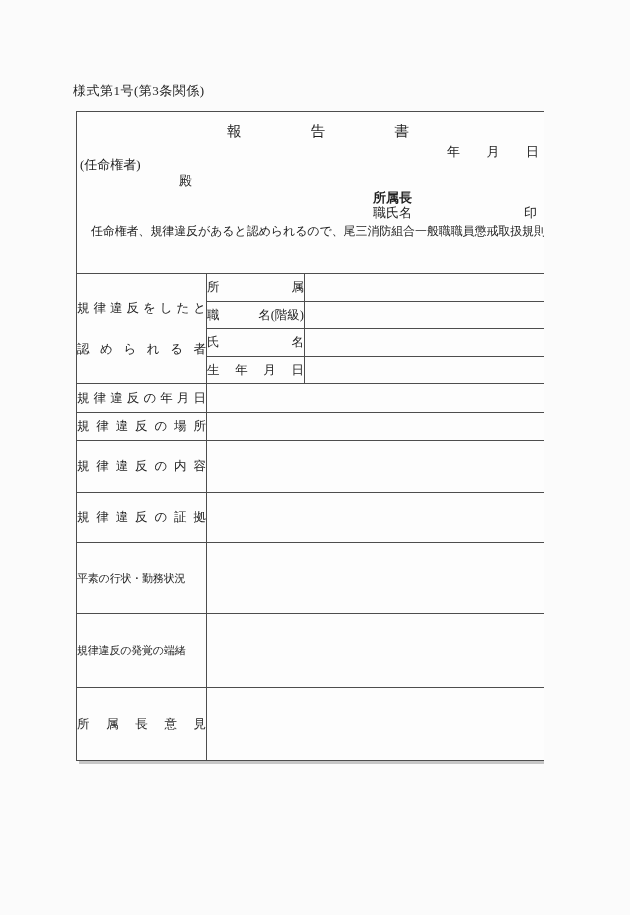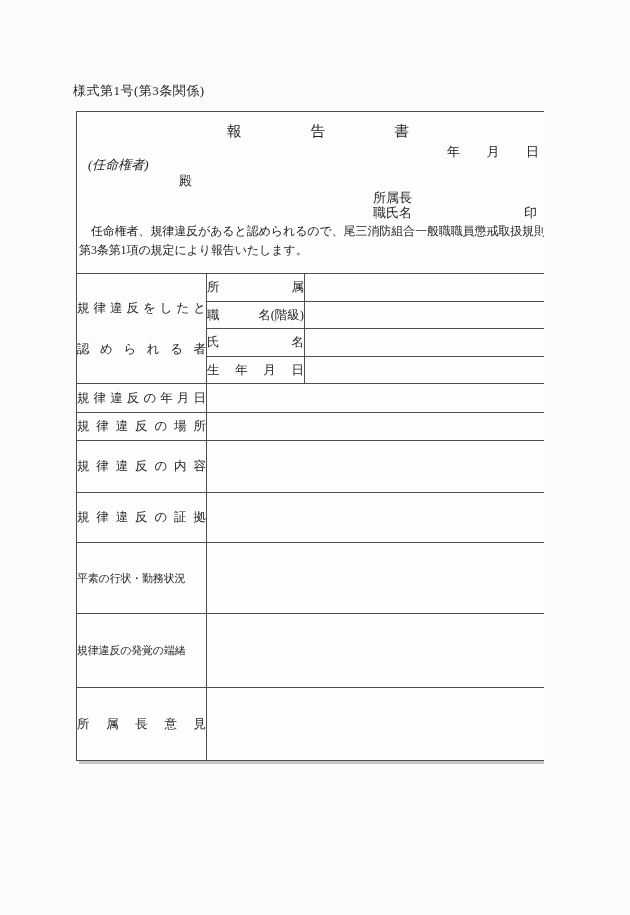--- a/index.html
+++ b/index.html
@@ -18,23 +18,23 @@
 
   
   .header-box {
     position:absolute; left:76px; top:111px; width:481px; height:162px;
     box-sizing:border-box; border:1px solid #4d4d4d; border-bottom:none;
     background:#fdfdfd; z-index:1; font-size:13px; line-height:1;
   }
   .hb-abs { position:absolute; white-space:nowrap; }
   .title-row { left:150px; top:12px; width:182px; font-size:14.5px; }
   .date-row  { left:370px; top:33px; width:92px; font-size:13px; }
-  .appointer { left:11px;  top:46px;font-style:italic; }
+  .appointer { left:3px;  top:46px; }
   .dono      { left:102px; top:62px; }
-  .aff-head  { left:296px; top:79px; }
+  .aff-head  { left:296px; top:79px;font-weight:bold; }
   .job-name  { left:296px; top:94px; }
   .seal      { left:447px; top:94px; }
   .para      { left:2px; font-size:12px; letter-spacing:-0.1px; }
   .para.l1   { top:113px; }
   .para.l2   { top:132px; }
 
   table.grid {
     position:absolute; left:76px; top:273px; width:481px;
     border-collapse:collapse; table-layout:fixed;
     background:#fdfdfd; z-index:1;
@@ -66,21 +66,20 @@
         <span>年</span>
         <span>月</span>
         <span>日</span>
       </div>
     <div class="hb-abs appointer">(任命権者)</div>
     <div class="hb-abs dono">殿</div>
     <div class="hb-abs aff-head">所属長</div>
     <div class="hb-abs job-name">職氏名</div>
     <div class="hb-abs seal">印</div>
     <div class="hb-abs para l1">　任命権者、規律違反があると認められるので、尾三消防組合一般職職員懲戒取扱規則</div>
-    <div class="hb-abs para l2">第3条第1項の規定により報告いたします。</div>
   </div>
 
   <table class="grid">
     <colgroup>
       <col style="width:130px">
       <col style="width:98px">
       <col>
     </colgroup>
     <tbody>
       <tr style="height:28px">

